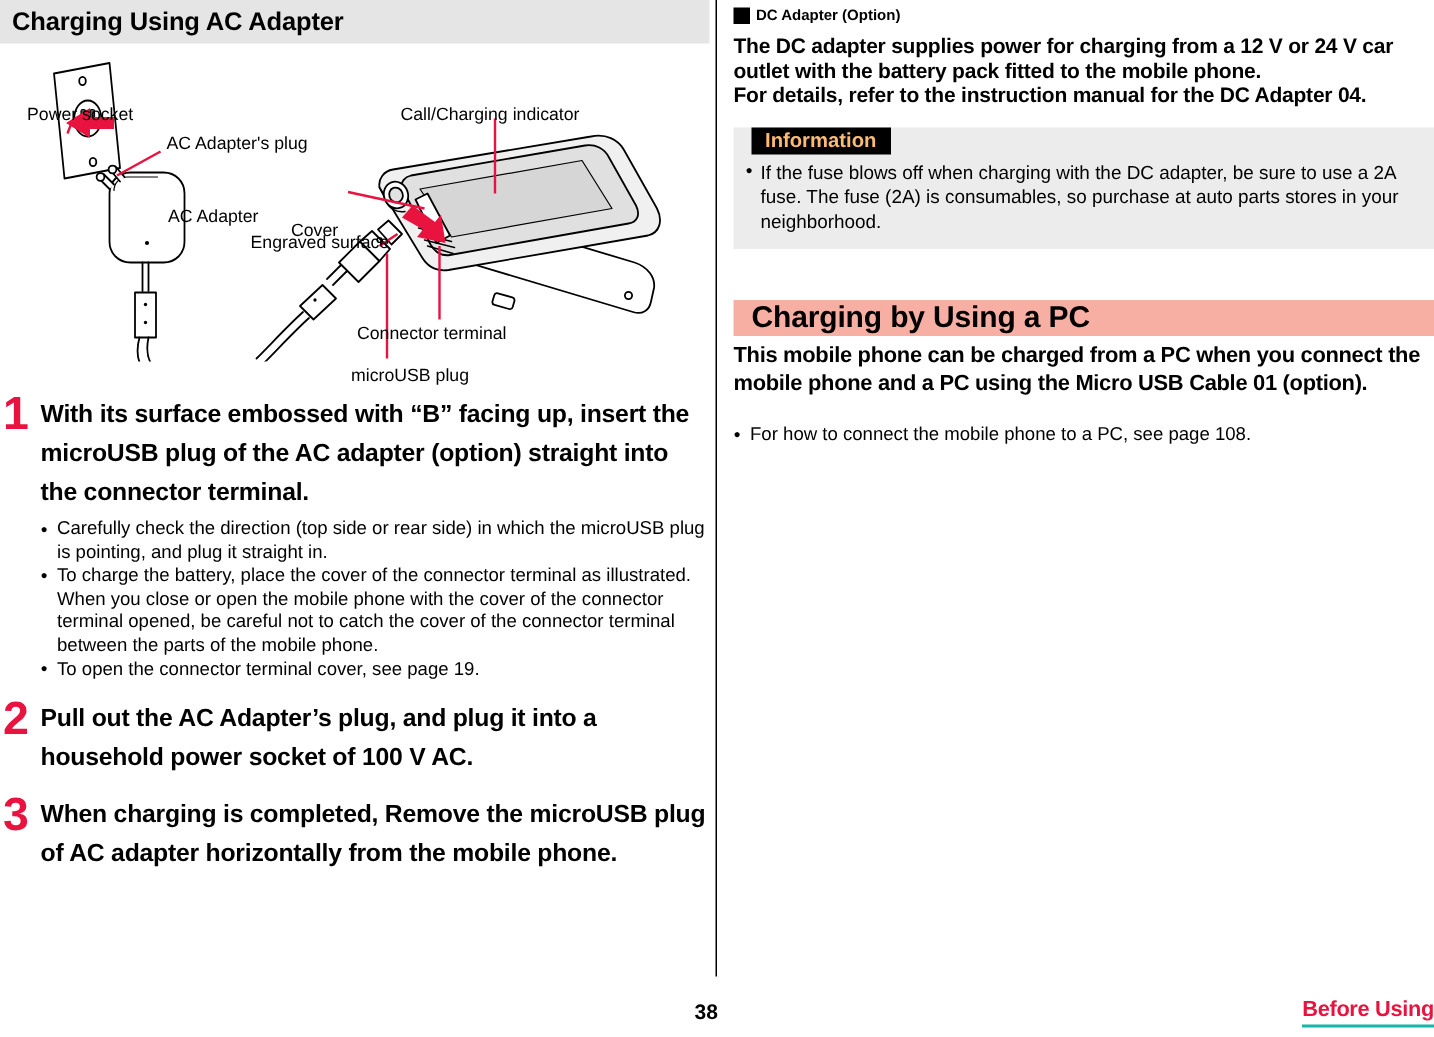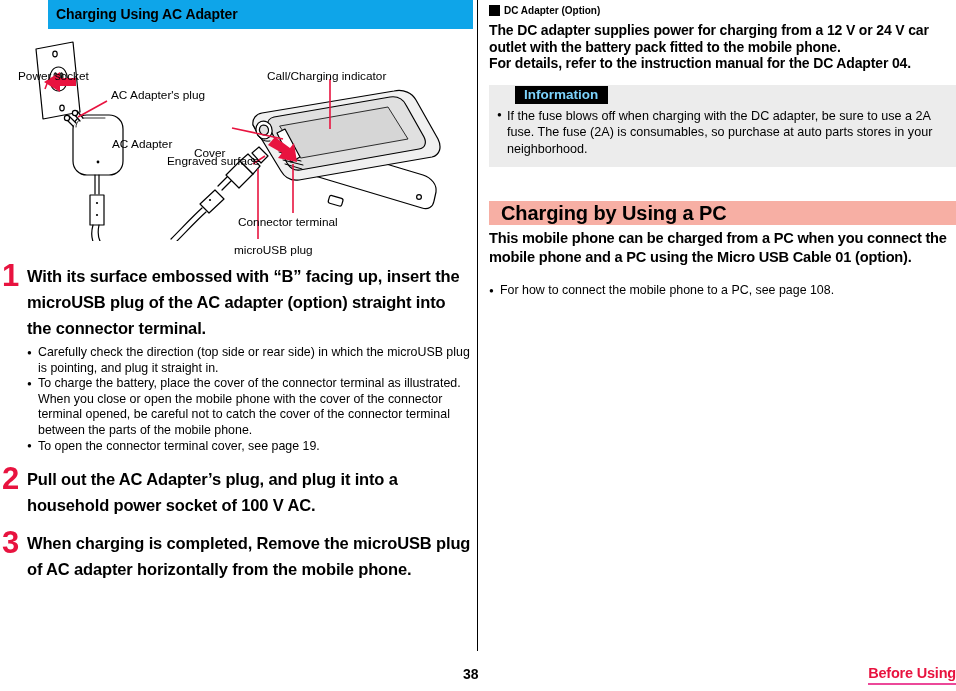--- a/index.html
+++ b/index.html
@@ -39,28 +39,27 @@
     width: 473px;
   }
   .col-right {
     position: absolute;
     left: 489px; top: 0px;
     width: 467px;
   }
 
   
   .sec-head {
-    background: #0ea5e9;
-    font-weight: bold;
-    font-size: 14px;
+    background: #e5e5e5;
+    font-weight: bold;
+    font-size: 17px;
     line-height: 29px;
     height: 29px;
     padding-left: 8px;
     letter-spacing: -0.1px;
-    margin-left: 48px;
   }
   .sec-head-sub {
     background: #f7afa4;
     font-weight: bold;
     font-size: 20px;
     line-height: 24px;
     height: 24px;
     padding-left: 12px;
     letter-spacing: -0.1px;
   }
@@ -150,26 +149,26 @@
   
   .info-box {
     background: #ececec;
     margin-top: 13px;
     padding: 0 0 10px 0;
     width: 467px;
   }
   .info-tag {
     display: inline-block;
     background: #000;
-    color: #7dd3fc;
+    color: #fdba74;
     font-weight: bold;
     font-size: 13.5px;
     line-height: 18px;
     padding: 0 10px 0 9px;
-    margin-left: 26px;
+    margin-left: 12px;
   }
   .info-box ul.bullets {
     margin: 4px 8px 0 8px;
   }
   .info-box ul.bullets li {
     font-size: 12.6px;
     line-height: 16.5px;
     padding-left: 10px;
   }
 
@@ -183,21 +182,21 @@
     line-height: 16px;
   }
   .footer-chapter {
     position: absolute;
     right: 0px;
     top: 665px;
     color: #e8133f;
     font-weight: bold;
     font-size: 14.5px;
     line-height: 17px;
-    border-bottom: 2px solid #ec4899;
+    border-bottom: 2px solid #14b8a6;
     padding-bottom: 1px;
     letter-spacing: -0.2px;
   }
 
   
   .lbl {
     position: absolute;
     font-size: 11.8px;
     line-height: 13px;
     white-space: nowrap;

